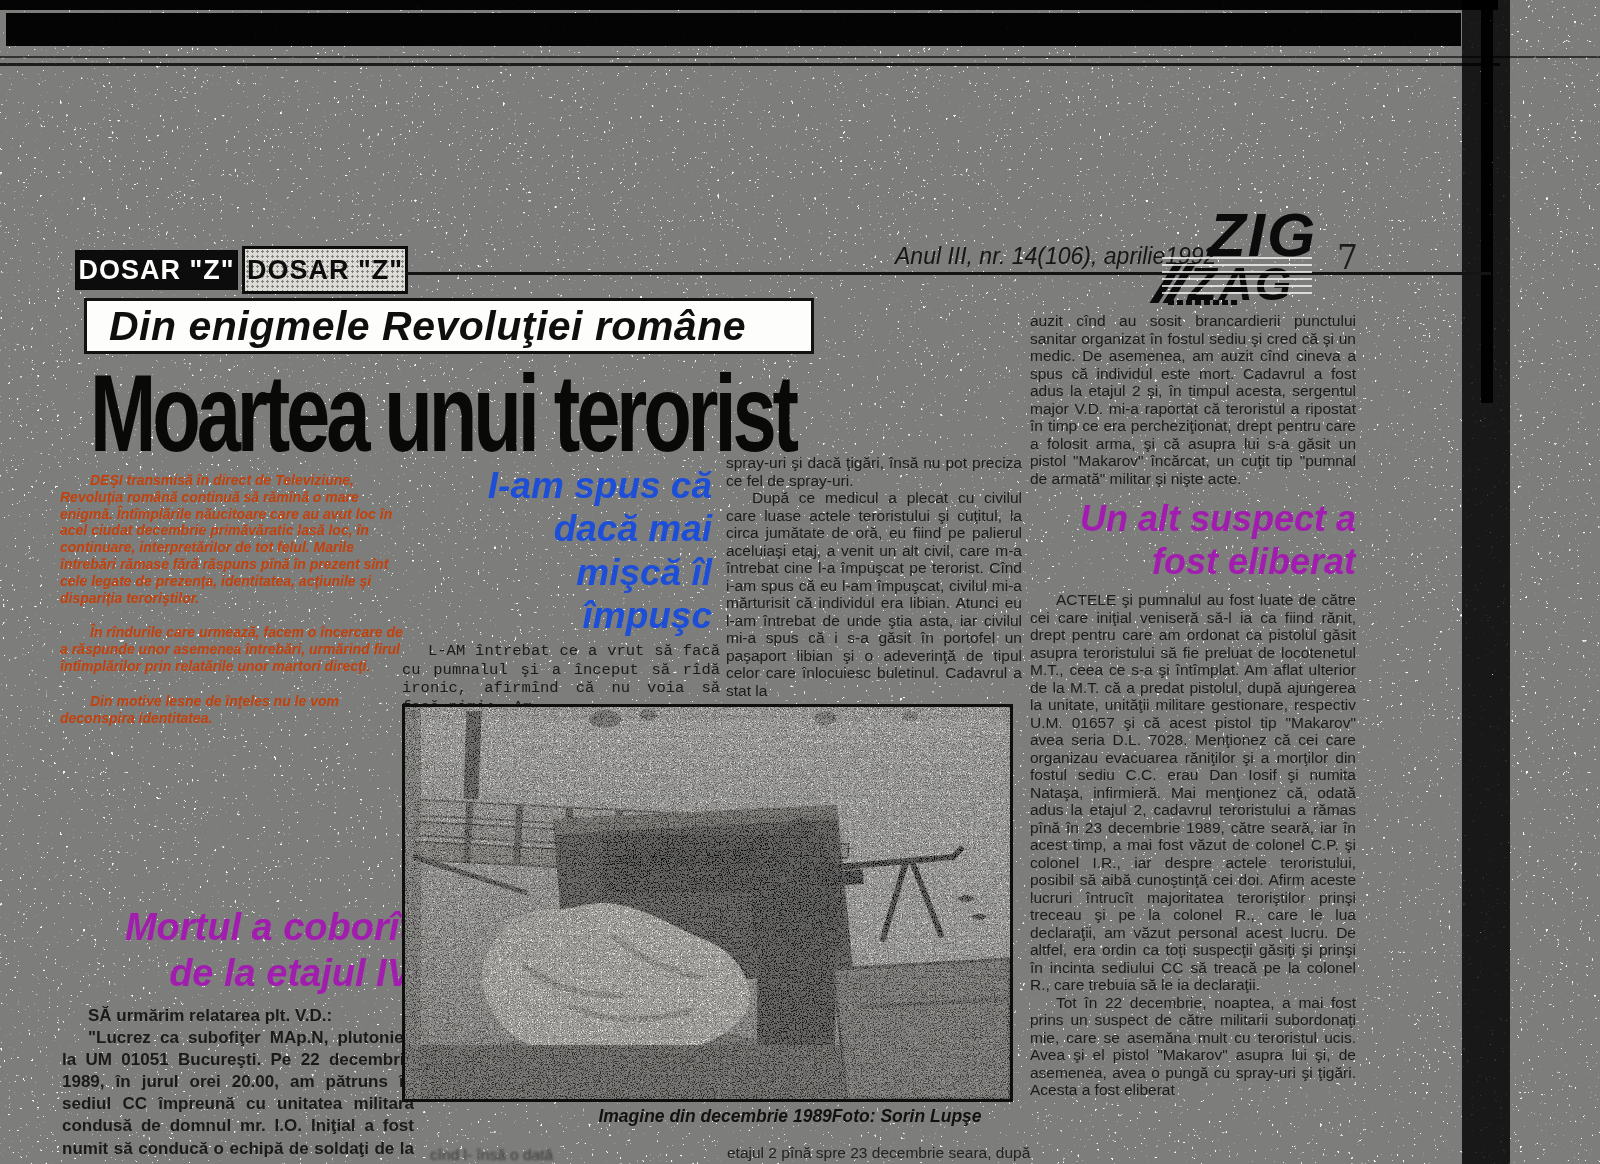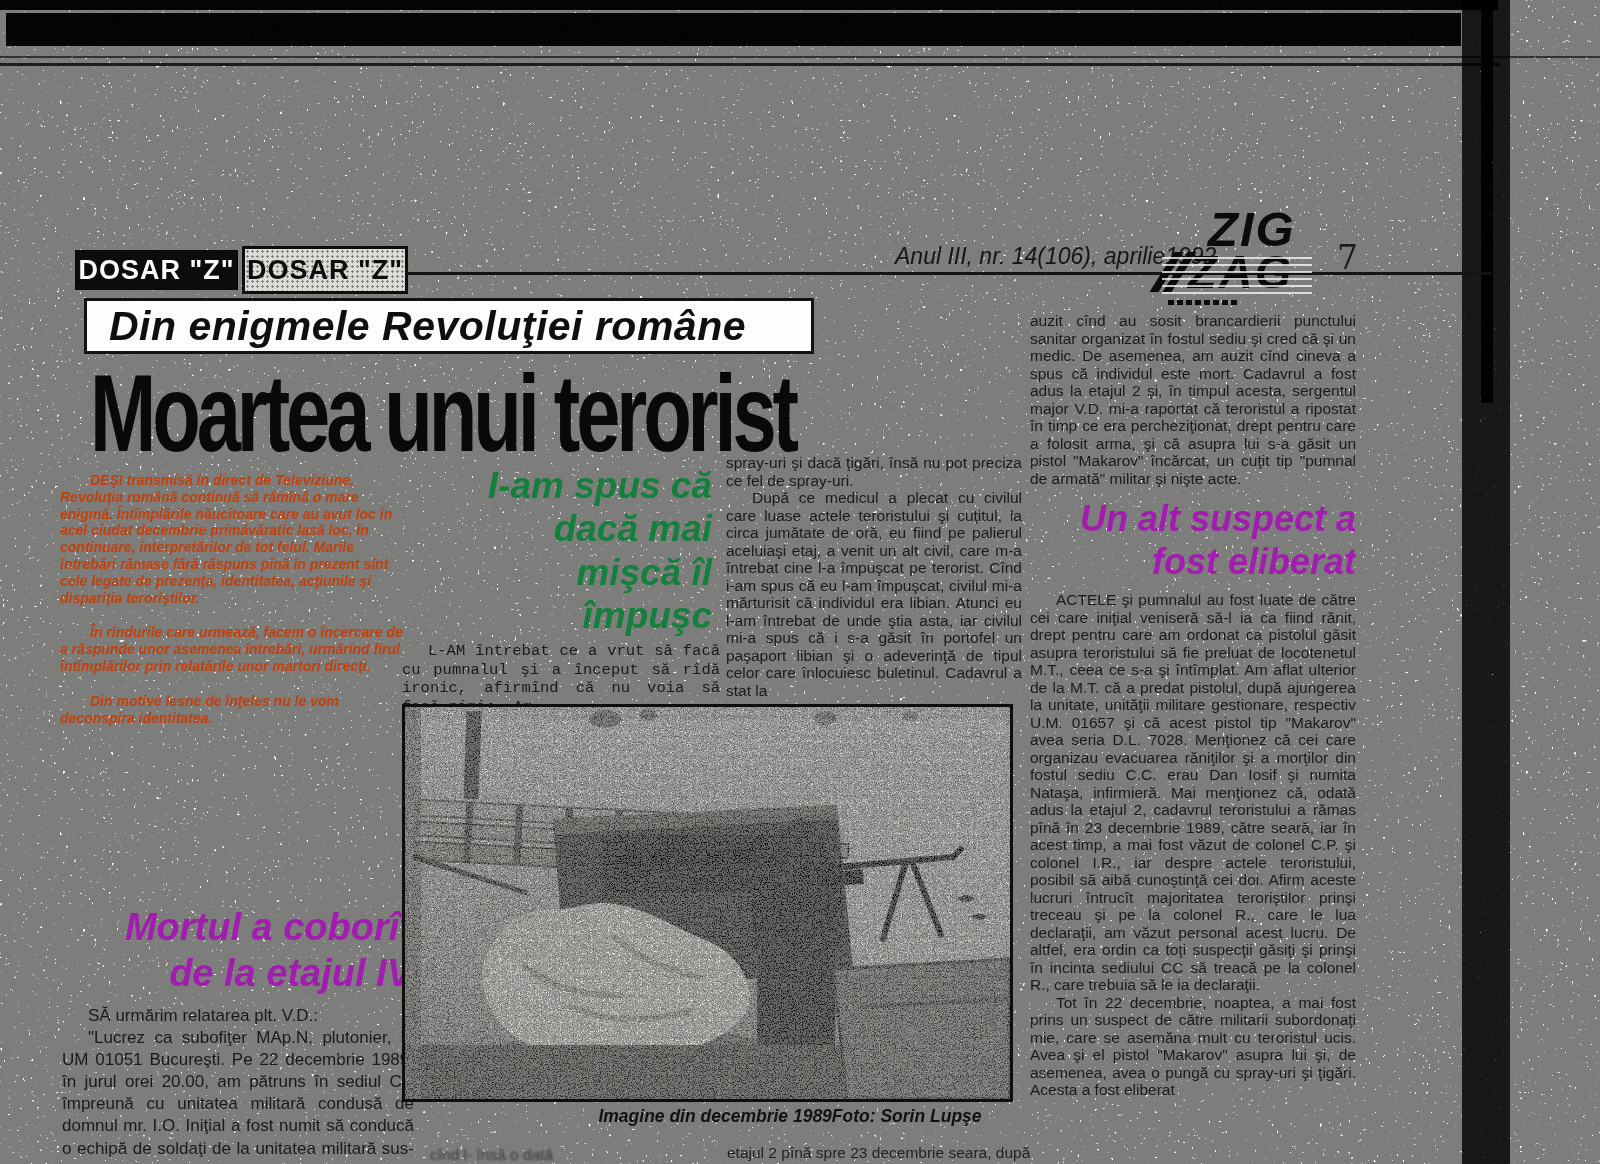--- a/index.html
+++ b/index.html
@@ -16,43 +16,43 @@
   .badge{font-weight:bold;font-size:27px;letter-spacing:1px;display:flex;align-items:center;justify-content:center;}
   .badge-black{background:#0c0c0c;color:#fdfdfb;}
   .badge-outline{
     border:3px solid #0d0d0d;color:#0d0d0d;background:#dedcd6;
     background-image:radial-gradient(rgba(40,40,40,.5) 1px, transparent 1.4px);
     background-size:5px 5px;
   }
   .issue-line{font-style:italic;font-size:23px;color:#161514;white-space:nowrap;}
   .header-rule{background:#141414;}
   .logo{font-style:italic;font-weight:bold;color:#0b0b0b;line-height:.88;}
-  .logo .l1{font-size:49px;letter-spacing:2px;margin-left:46px;}
+  .logo .l1{font-size:62px;letter-spacing:2px;margin-left:46px;}
   .logo .l2{font-size:47px;letter-spacing:2px;display:flex;align-items:center;}
   .logo .slash{display:inline-block;width:9px;height:40px;background:#0b0b0b;transform:skewX(-32deg);margin-right:4px;}
   .logo .hatch{position:absolute;left:0;right:0;top:44px;height:46px;
     background:repeating-linear-gradient(180deg,transparent 0 5px,rgba(252,252,250,.75) 5px 7px);pointer-events:none;}
   .logo .underbar{position:absolute;left:6px;top:92px;width:72px;height:5px;
     background:repeating-linear-gradient(90deg,#0b0b0b 0 6px,transparent 6px 9px);}
   .pagenum{font-family:"DejaVu Serif",serif;font-size:33px;color:#1c1c1c;}
   
   .kicker-box{border:3px solid #121212;background:#fdfdfb;display:flex;align-items:center;}
   .kicker{font-style:italic;font-weight:bold;font-size:41px;letter-spacing:.5px;color:#0f0f0e;padding-left:22px;white-space:nowrap;}
   .main-title{white-space:nowrap;font-weight:bold;font-size:97px;letter-spacing:-5px;color:#090908;
     transform:scale(.82,1.13);transform-origin:left top;display:inline-block;}
   
   .lead p{margin:0 0 14px 0;font-weight:bold;font-style:italic;font-size:14px;line-height:1.2;text-indent:30px;color:#c2410c;}
   .sec-heading{font-weight:bold;font-style:italic;font-size:38px;line-height:1.2;text-align:right;color:#a21caf;}
   .bodycol p{margin:0;text-indent:26px;text-align:justify;}
-  .leftbody{font-size:17px;line-height:1.3;}
+  .leftbody{font-size:17px;line-height:1.3;font-weight:bold;}
   .midbody{font-size:15.5px;line-height:1.2;font-family:Liberation Mono, monospace;}
   .col3{font-size:15.5px;line-height:1.13;}
   .col4{font-size:15.5px;line-height:1.13;}
   .col4 .sec-heading{font-size:36px;margin:10px 0 8px 0;}
-  .pullquote{font-weight:bold;font-style:italic;font-size:37px;line-height:1.17;text-align:right;color:#15803d;}
+  .pullquote{font-weight:bold;font-style:italic;font-size:37px;line-height:1.17;text-align:right;color:#1d4ed8;}
   
   .photo-frame{border:3px solid #0e0e0d;background:#b9b7b2;}
   .caption-row{display:flex;justify-content:space-between;font-style:italic;font-weight:bold;font-size:17.5px;color:#12110f;}
   .caption-row .cap{margin-left:165px;}
   .fragment{font-size:15.5px;color:#232220;white-space:nowrap;}
   .fragment.blurry{filter:blur(1.1px);opacity:.75;}
 </style>
 </head>
 <body>
 

